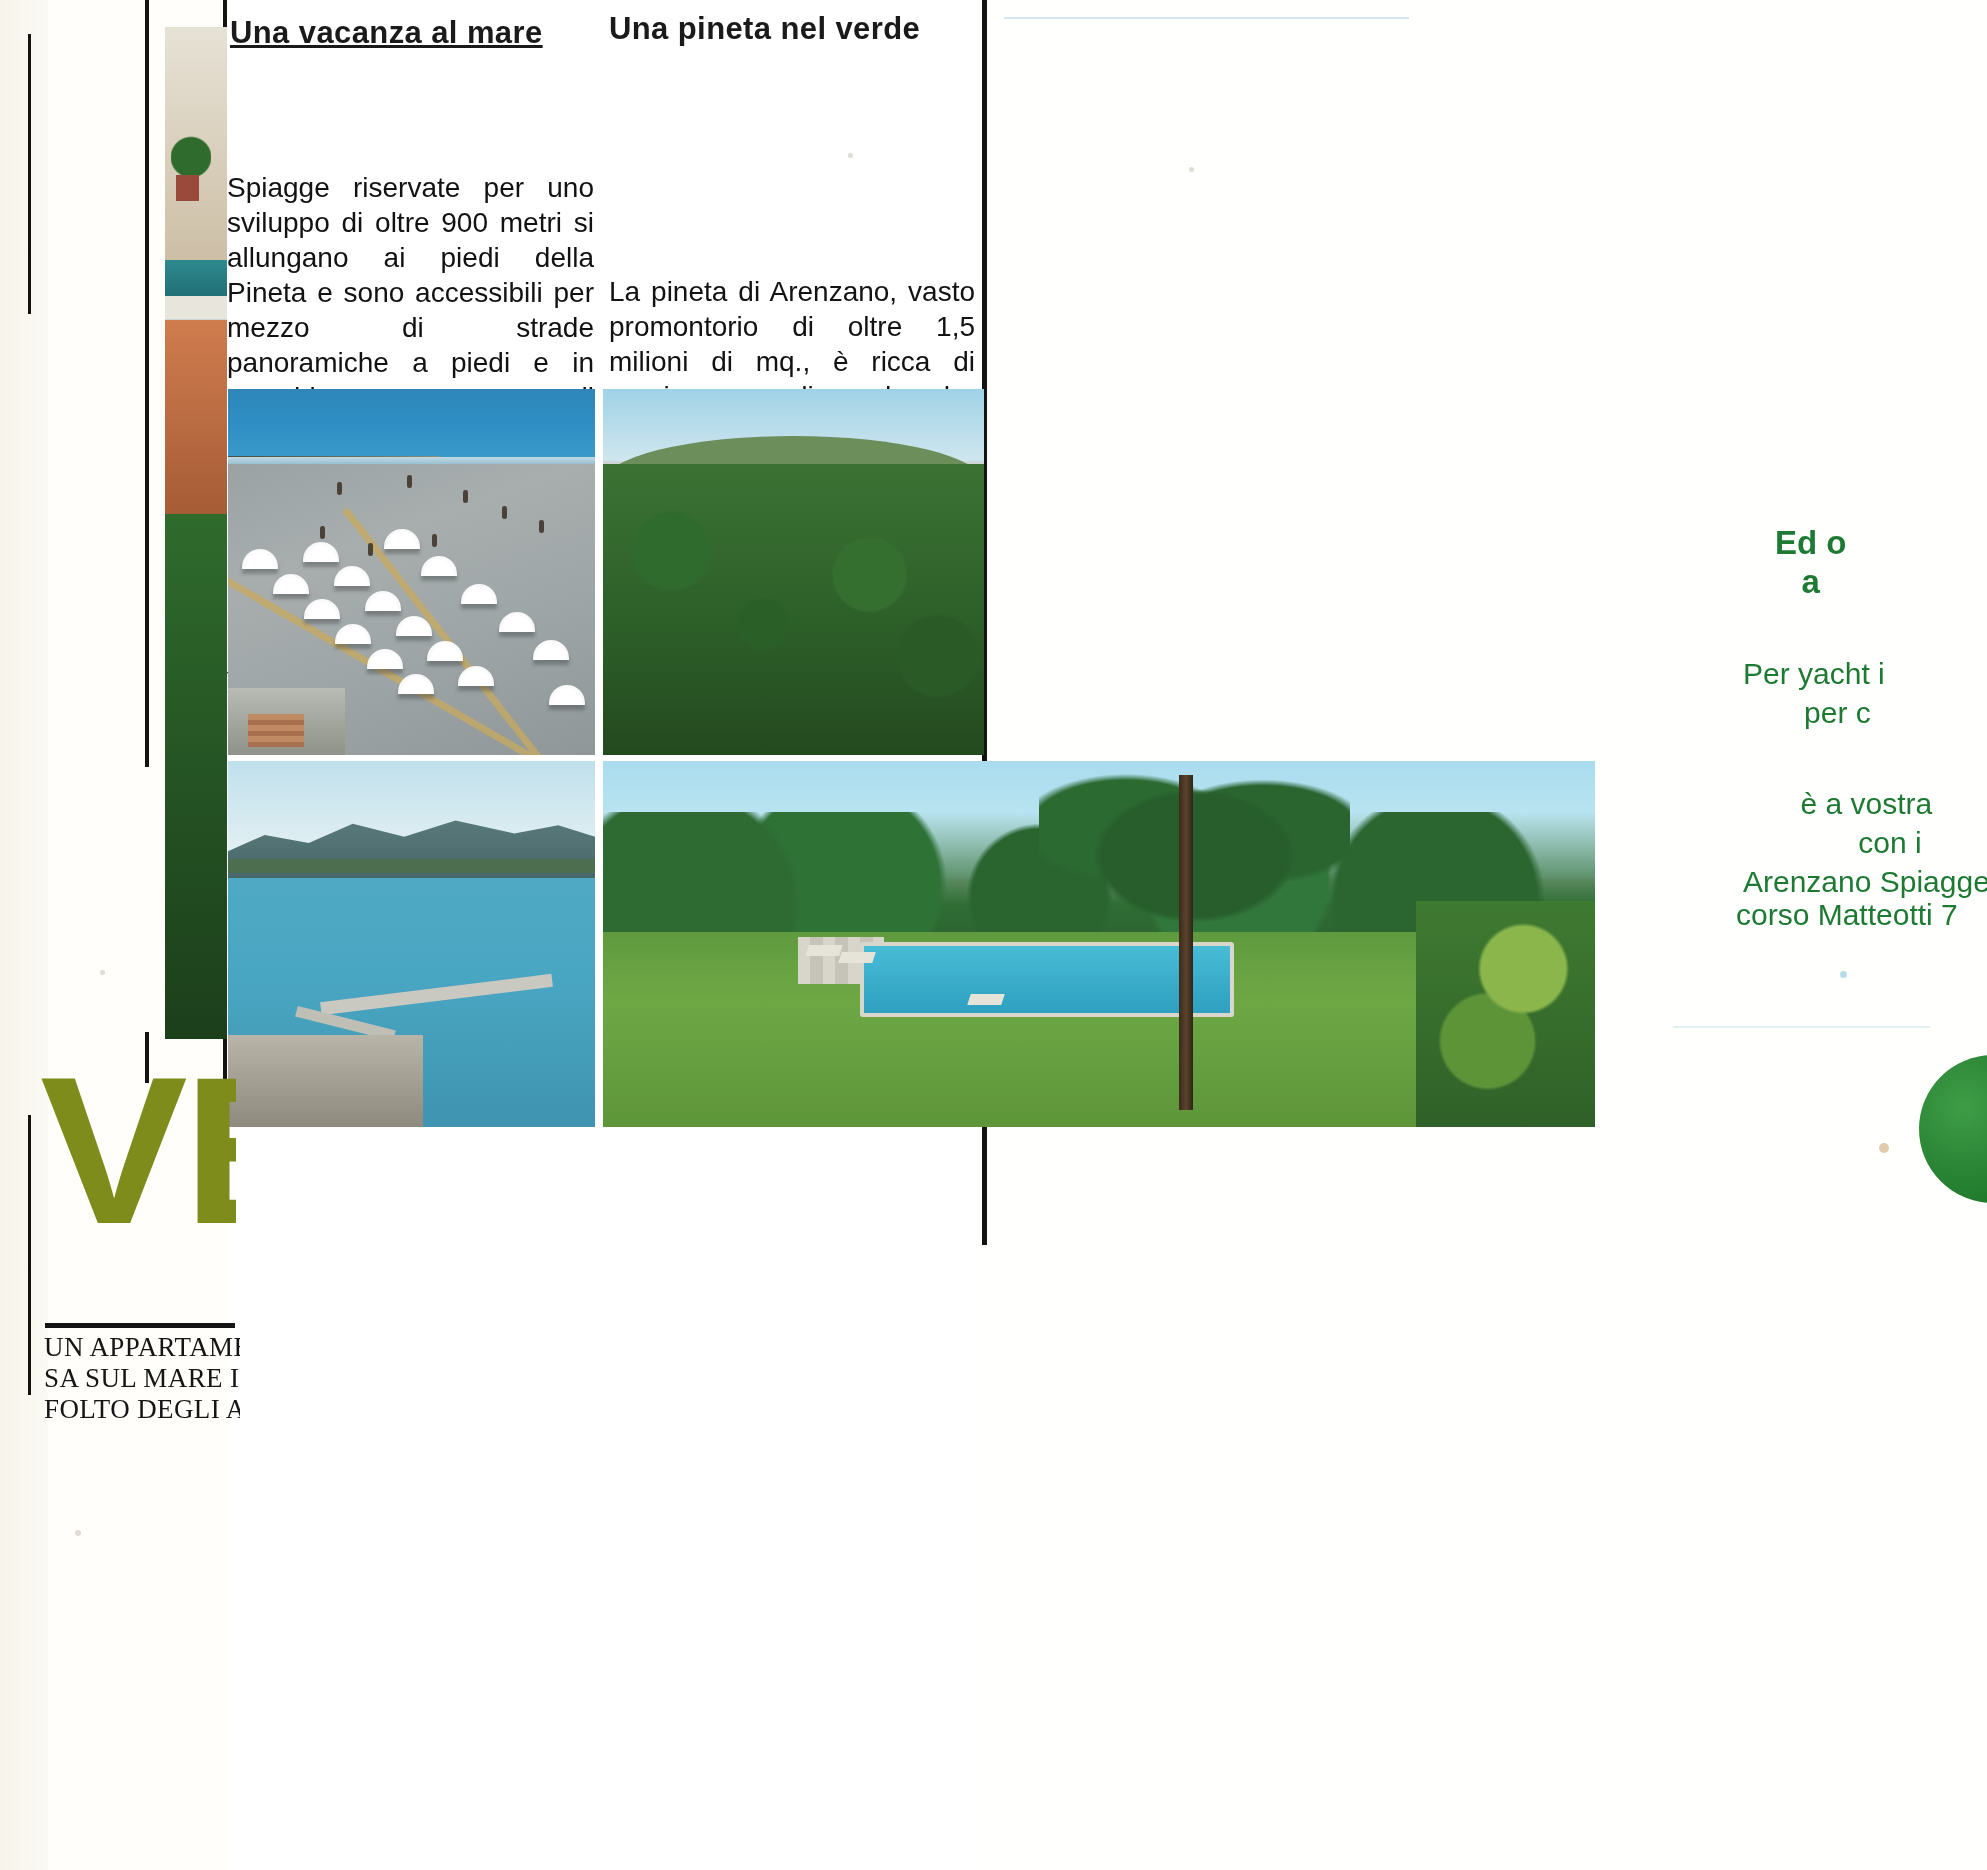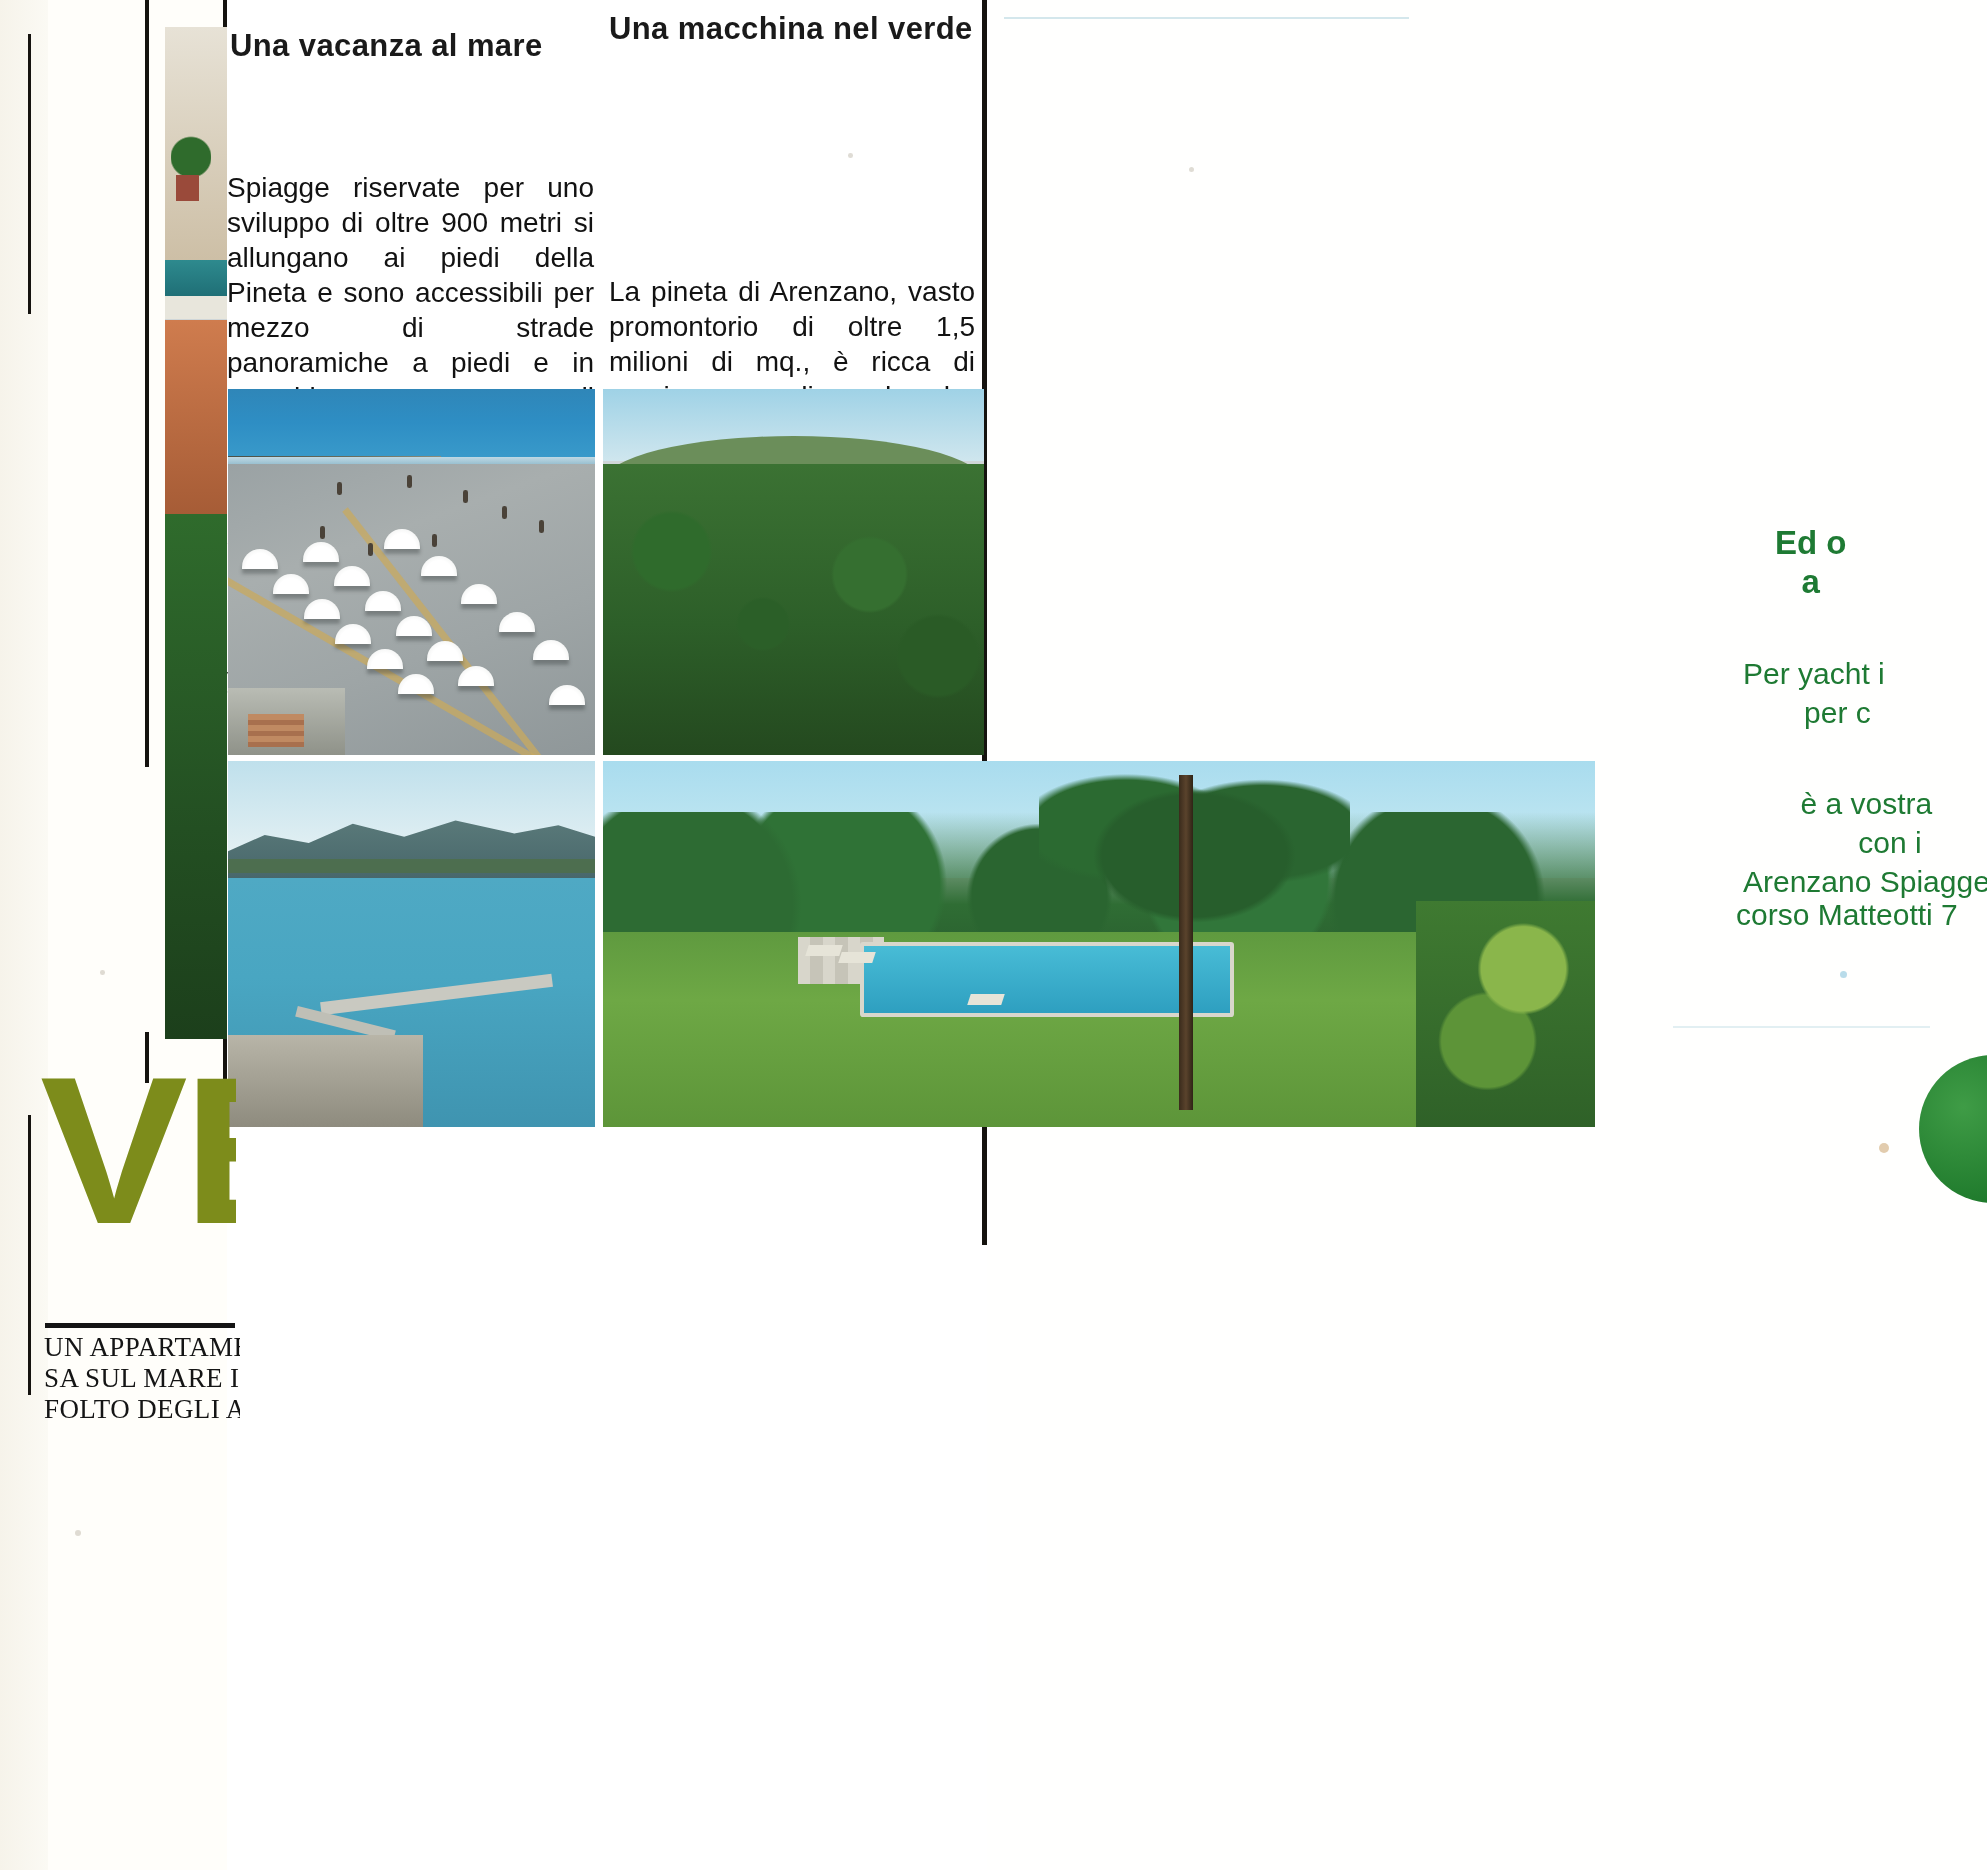--- a/index.html
+++ b/index.html
@@ -25,21 +25,21 @@
 
   
   .col-head{
     position:absolute;
     font-weight:bold;
     font-size:31px;
     letter-spacing:0.4px;
     color:#1a1a1a;
     white-space:nowrap;
   }
-  #head-mare {left:230px; top:28px;}
+  #head-mare {left:230px; top:15px;text-decoration:underline;}
   #head-verde{left:609px; top:11px;}
 
   
   .body-copy{
     position:absolute;
     font-size:28px;
     line-height:35px;
     color:#121212;
     text-align:justify;
     text-justify:inter-word;
@@ -278,21 +278,21 @@
       <div class="pot"></div>
     </div>
     <div class="seg s2"></div>
     <div class="seg s3"></div>
     <div class="seg s4"></div>
     <div class="seg s5"></div>
   </div>
 
   <div class="col-head" id="head-mare">Una vacanza al mare</div>
 
-  <div class="col-head" id="head-verde">Una macchina nel verde</div>
+  <div class="col-head" id="head-verde">Una pineta nel verde</div>
 
   <div class="body-copy" id="copy-mare">
     <p>Spiagge riservate per uno sviluppo di oltre 900 metri si allungano ai piedi della Pineta e sono accessibili per mezzo di strade panoramiche a piedi e in macchina o per mezzo di una funicolare. Moderne attrezzature e servizi per un’effettiva vacanza al mare sono a disposizione dei residenti.</p>
     <p class="last-line">Il porticciolo consente l’attracco e il ricovero di yacht e motoscafi.</p>
   </div>
 
   <div class="body-copy" id="copy-verde">
     <p>La pineta di Arenzano, vasto promontorio di oltre 1,5 milioni di mq., è ricca di ampie zone di verde che consentono una vacanza al mare in un clima veramente sano.</p>
   </div>
 

